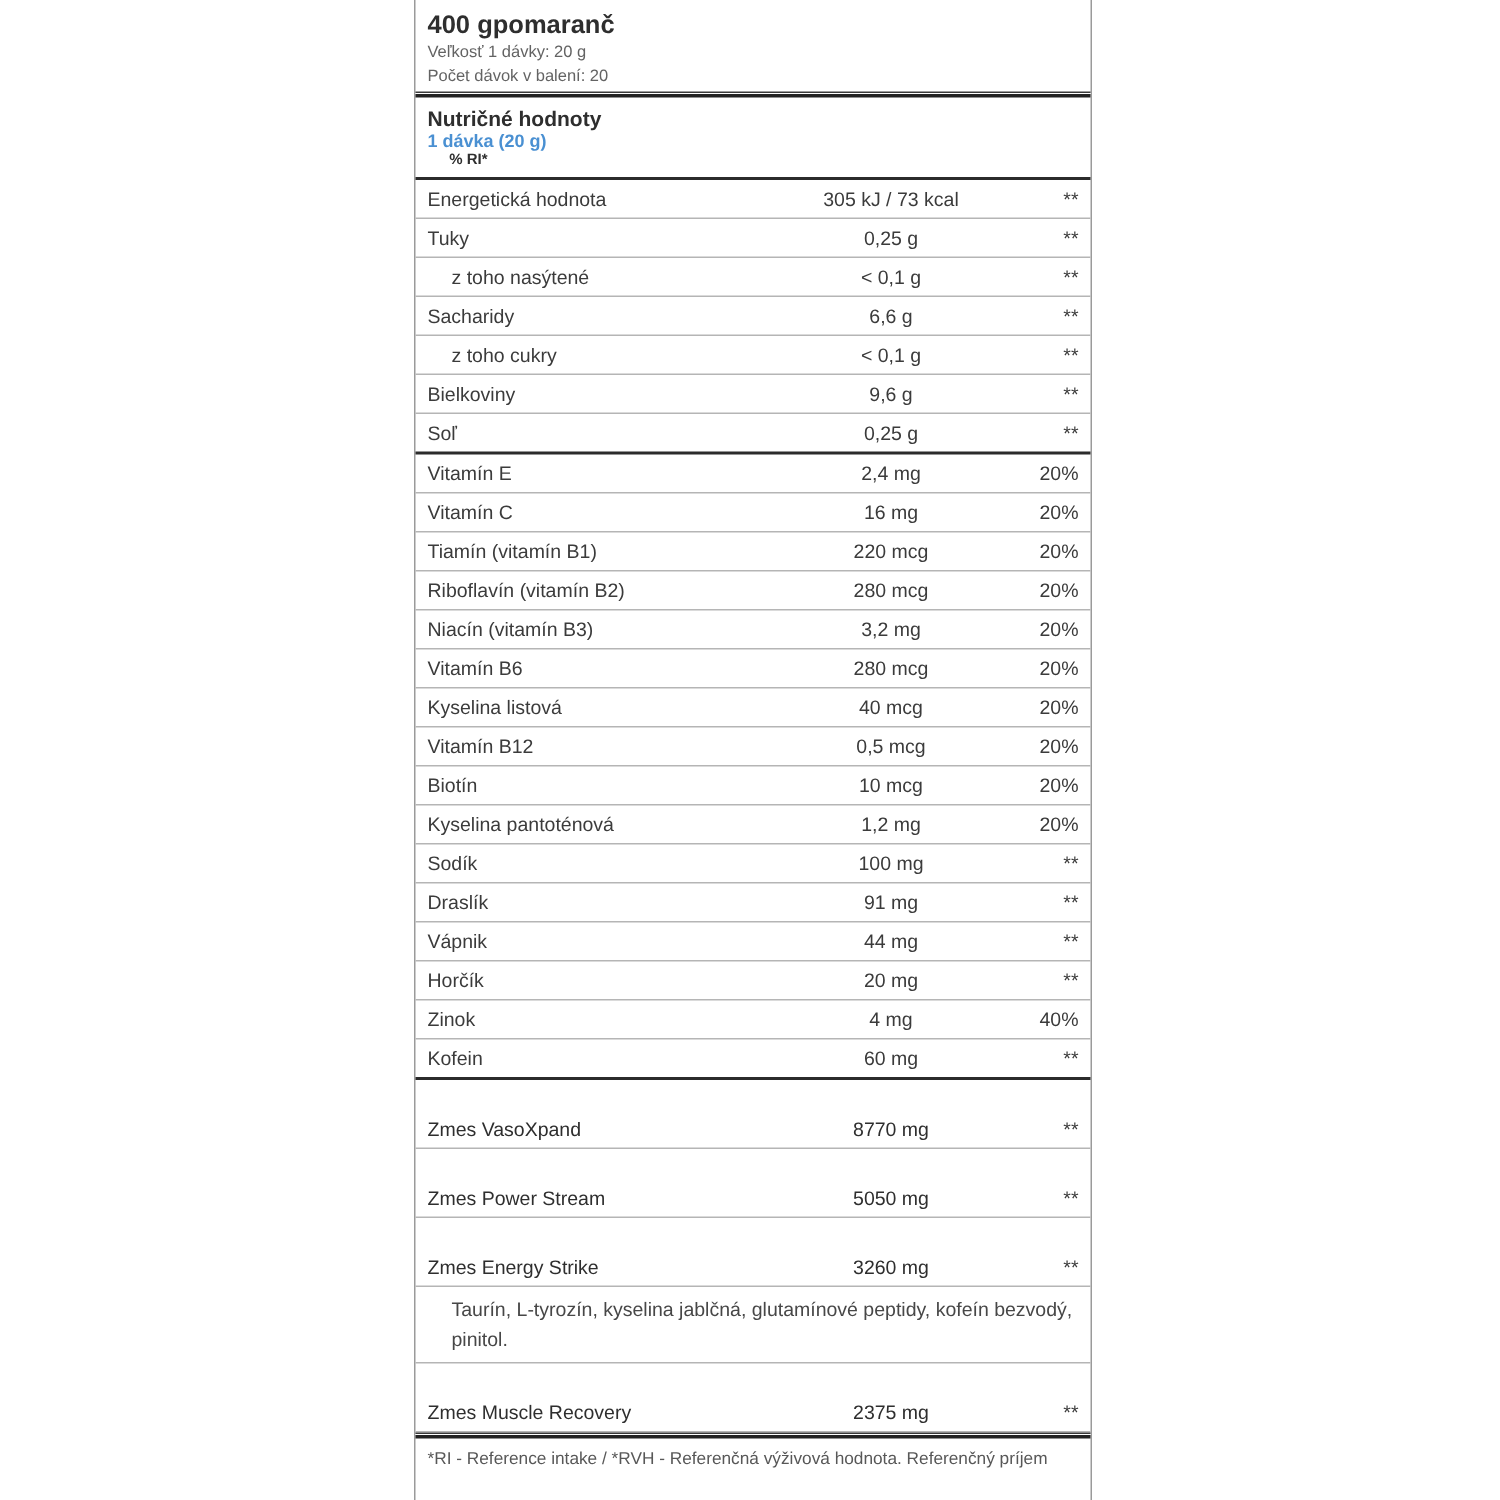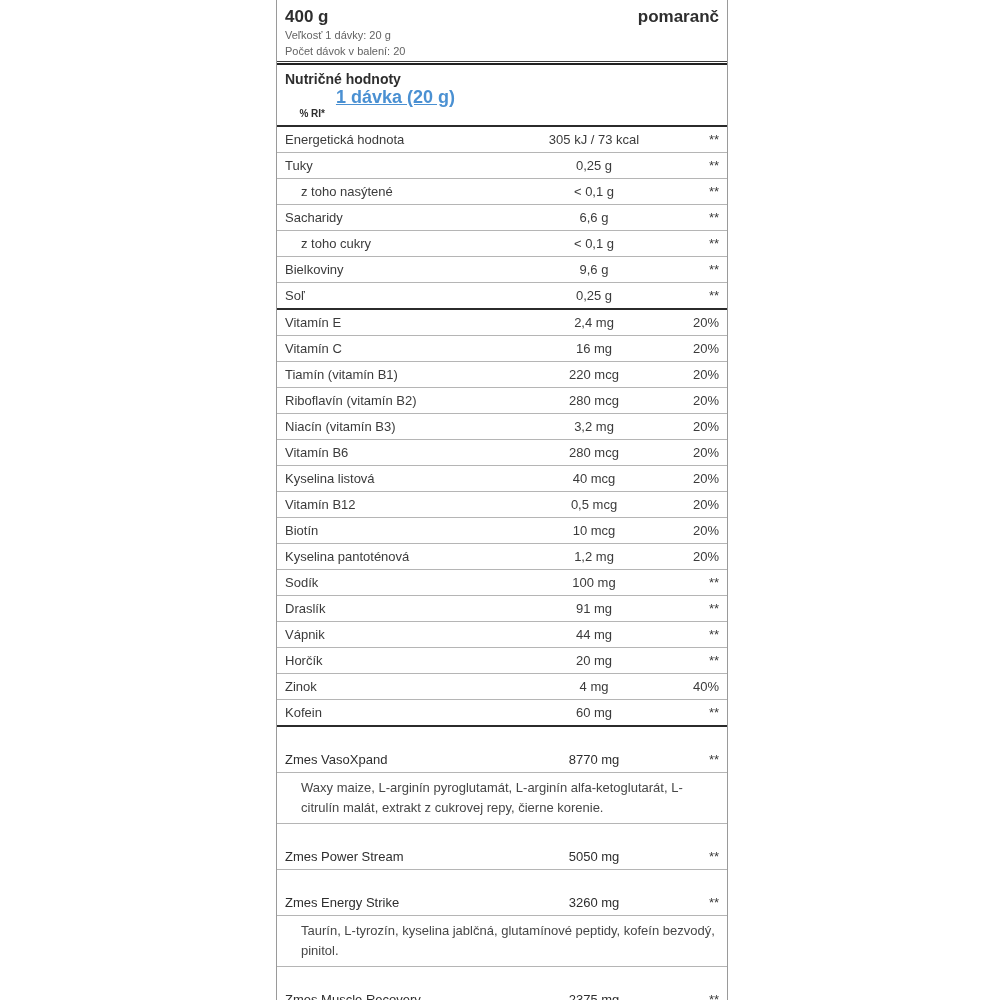--- a/index.html
+++ b/index.html
@@ -1,26 +1,26 @@
 <!DOCTYPE html>
 <html><head>
 <meta charset="utf-8">
 <style>
   html,body{margin:0;padding:0;background:#ffffff;width:1000px;height:1000px;overflow:hidden;
     font-family:"Liberation Sans", sans-serif;}
   .label-sheet{position:absolute;left:276px;top:0;width:452px;height:1000px;box-sizing:border-box;
     border-left:1px solid #9a9a9a;border-right:1px solid #9a9a9a;background:#fff;}
   .top-section{padding:6px 8px 2px 8px;}
-  .top-row{display:flex;justify-content:space-between;align-items:baseline;line-height:22px;}
+  .top-row{display:flex;justify-content:flex-start;align-items:baseline;line-height:22px;}
   .weight,.flavor{font-size:17px;font-weight:700;color:#2e2e2e;}
   .small-line{font-size:11px;color:#636363;line-height:15.5px;}
   .divider-double{height:4px;background:linear-gradient(to bottom,#3a3a3a 0,#3a3a3a 1px,#ffffff 1px,#ffffff 2px,#222222 2px,#222222 4px);}
   .col-header{display:flex;align-items:baseline;padding:6px 8px;border-bottom:2px solid #2b2b2b;flex-direction:column;}
   .col-name{flex:1;font-size:14px;font-weight:700;color:#2e2e2e;}
-  .col-serving{width:170px;text-align:right;font-size:18px;font-weight:700;text-decoration:underline;}
+  .col-serving{width:170px;text-align:left;font-size:12px;font-weight:700;}
   .col-ri{width:40px;text-align:right;font-size:10px;font-weight:700;color:#2e2e2e;}
   .row{display:flex;align-items:baseline;padding:5px 8px;border-bottom:1px solid #b5b5b5;
     font-size:13px;color:#3b3b3b;line-height:15px;}
   .cell-label{flex:1;}
   .cell-value{width:170px;text-align:center;}
   .cell-ri{width:40px;text-align:right;}
   .row.indent .cell-label{padding-left:16px;}
   .row.bold .cell-label,.row.bold .cell-value{font-weight:400;color:#2e2e2e;margin-top:20px;}
   .row.thick-after{border-bottom:2px solid #2b2b2b;}
   .desc-row{padding:5px 10px 5px 24px;border-bottom:1px solid #b5b5b5;font-size:13px;
@@ -163,21 +163,20 @@
       <div class="row thick-after">
         <span class="cell-label">Kofein</span>
         <span class="cell-value">60 mg</span>
         <span class="cell-ri">**</span>
       </div>
       <div class="row bold">
         <span class="cell-label">Zmes VasoXpand</span>
         <span class="cell-value">8770 mg</span>
         <span class="cell-ri">**</span>
       </div>
-      <div class="desc-row">Waxy maize, L-arginín pyroglutamát, L-arginín alfa-ketoglutarát, L-citrulín malát, extrakt z cukrovej repy, čierne korenie.</div>
       <div class="row bold">
         <span class="cell-label">Zmes Power Stream</span>
         <span class="cell-value">5050 mg</span>
         <span class="cell-ri">**</span>
       </div>
       <div class="row bold">
         <span class="cell-label">Zmes Energy Strike</span>
         <span class="cell-value">3260 mg</span>
         <span class="cell-ri">**</span>
       </div>

